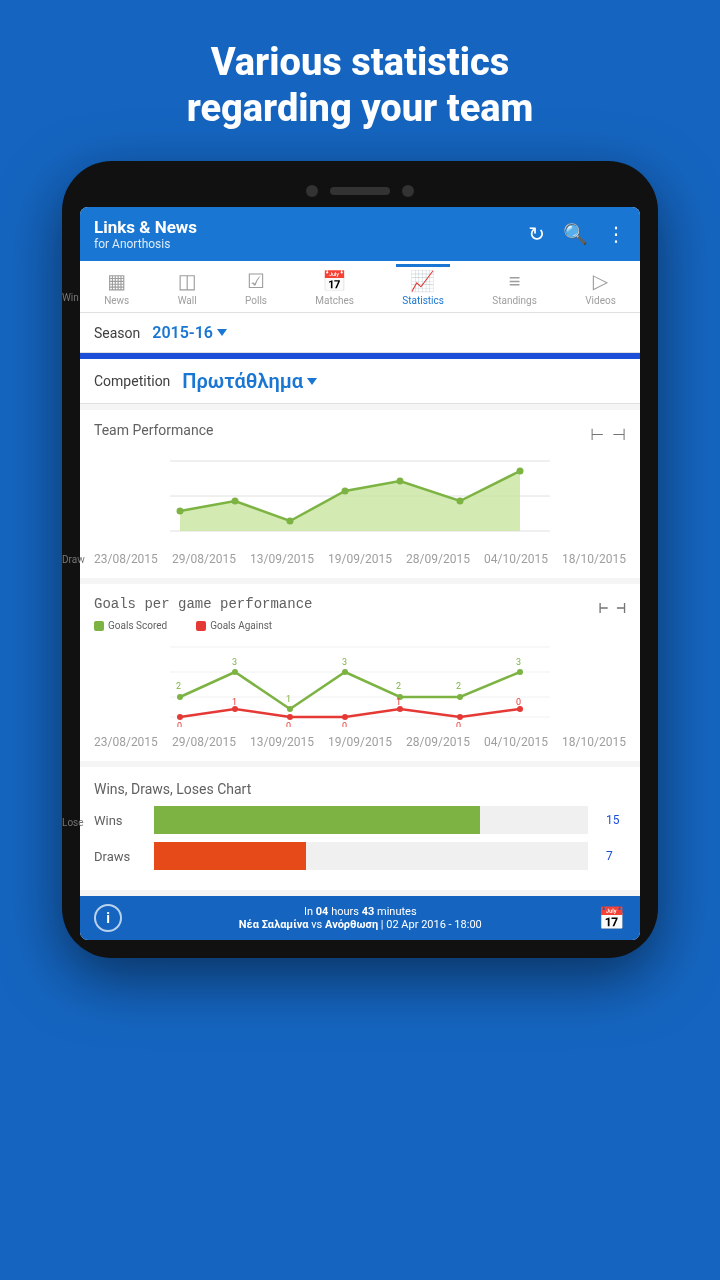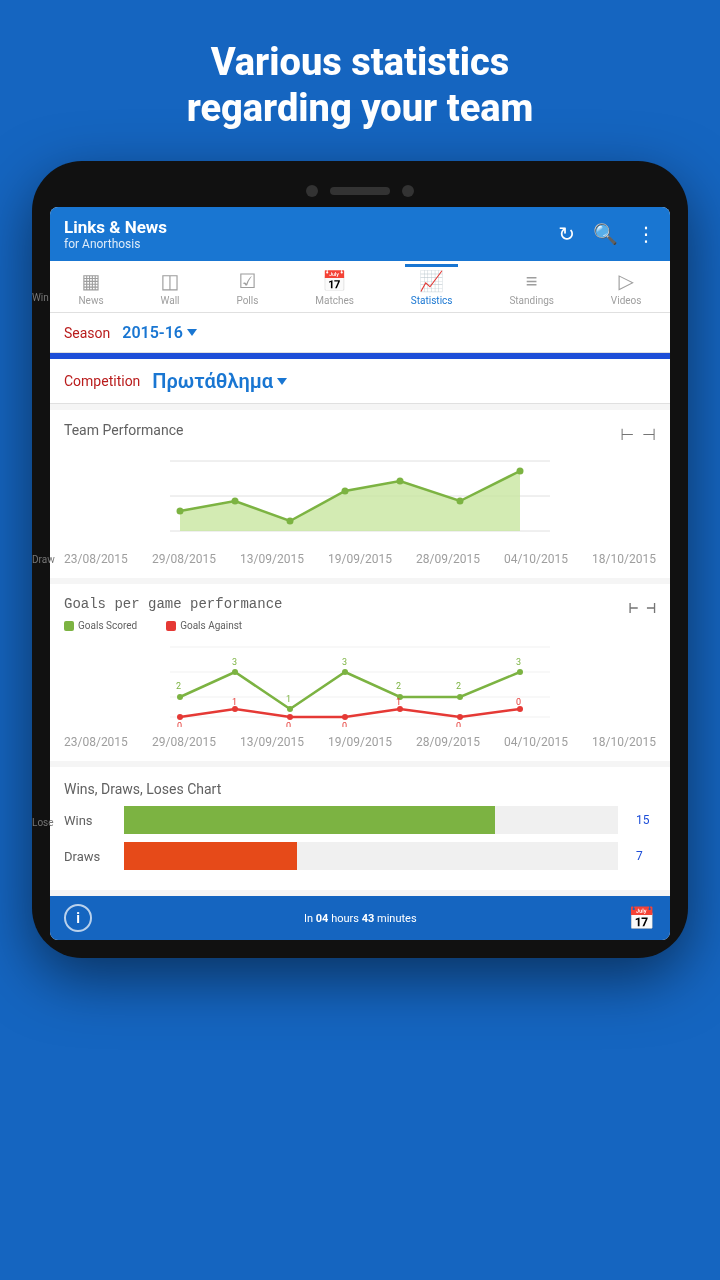--- a/index.html
+++ b/index.html
@@ -17,21 +17,21 @@
     .hero-text {
       text-align: center;
       color: white;
       padding: 40px 60px 30px;
       font-size: 38px;
       font-weight: 800;
       line-height: 1.2;
     }
 
     .phone-wrapper {
-      width: 656px;
+      width: 596px;
       background: #111;
       border-radius: 50px;
       padding: 18px;
       box-shadow: 0 20px 60px rgba(0,0,0,0.5);
       position: relative;
     }
 
     .phone-top-bar {
       display: flex;
       justify-content: center;
@@ -126,21 +126,21 @@
     
     .selector-row {
       background: white;
       display: flex;
       align-items: center;
       padding: 10px 14px;
       border-bottom: 1px solid #e0e0e0;
     }
     .selector-label {
       font-size: 14px;
-      color: #b91c1c;
+      color: #404040;
       margin-right: 12px;
     }
     .selector-value {
       font-size: 16px;
       color: #1976D2;
       font-weight: 600;
       display: flex;
       align-items: center;
       gap: 4px;
     }
@@ -504,18 +504,21 @@
         <span class="bar-value">7</span>
       </div>
     </div>
 
     <div class="bottom-bar">
       <div class="info-circle">i</div>
       <div class="bottom-bar-info">
         <div class="time-line">
           In <span class="bold-text">04</span> hours <span class="bold-text">43</span> minutes
         </div>
+        <div class="match-line">
+          <span class="bold-text">Νέα Σαλαμίνα</span> vs <span class="bold-text">Ανόρθωση</span> | 02 Apr 2016 - 18:00
+        </div>
       </div>
       <span class="calendar-icon-btn">📅</span>
     </div>
 
   </div>
 </div>
 
 </body></html>

